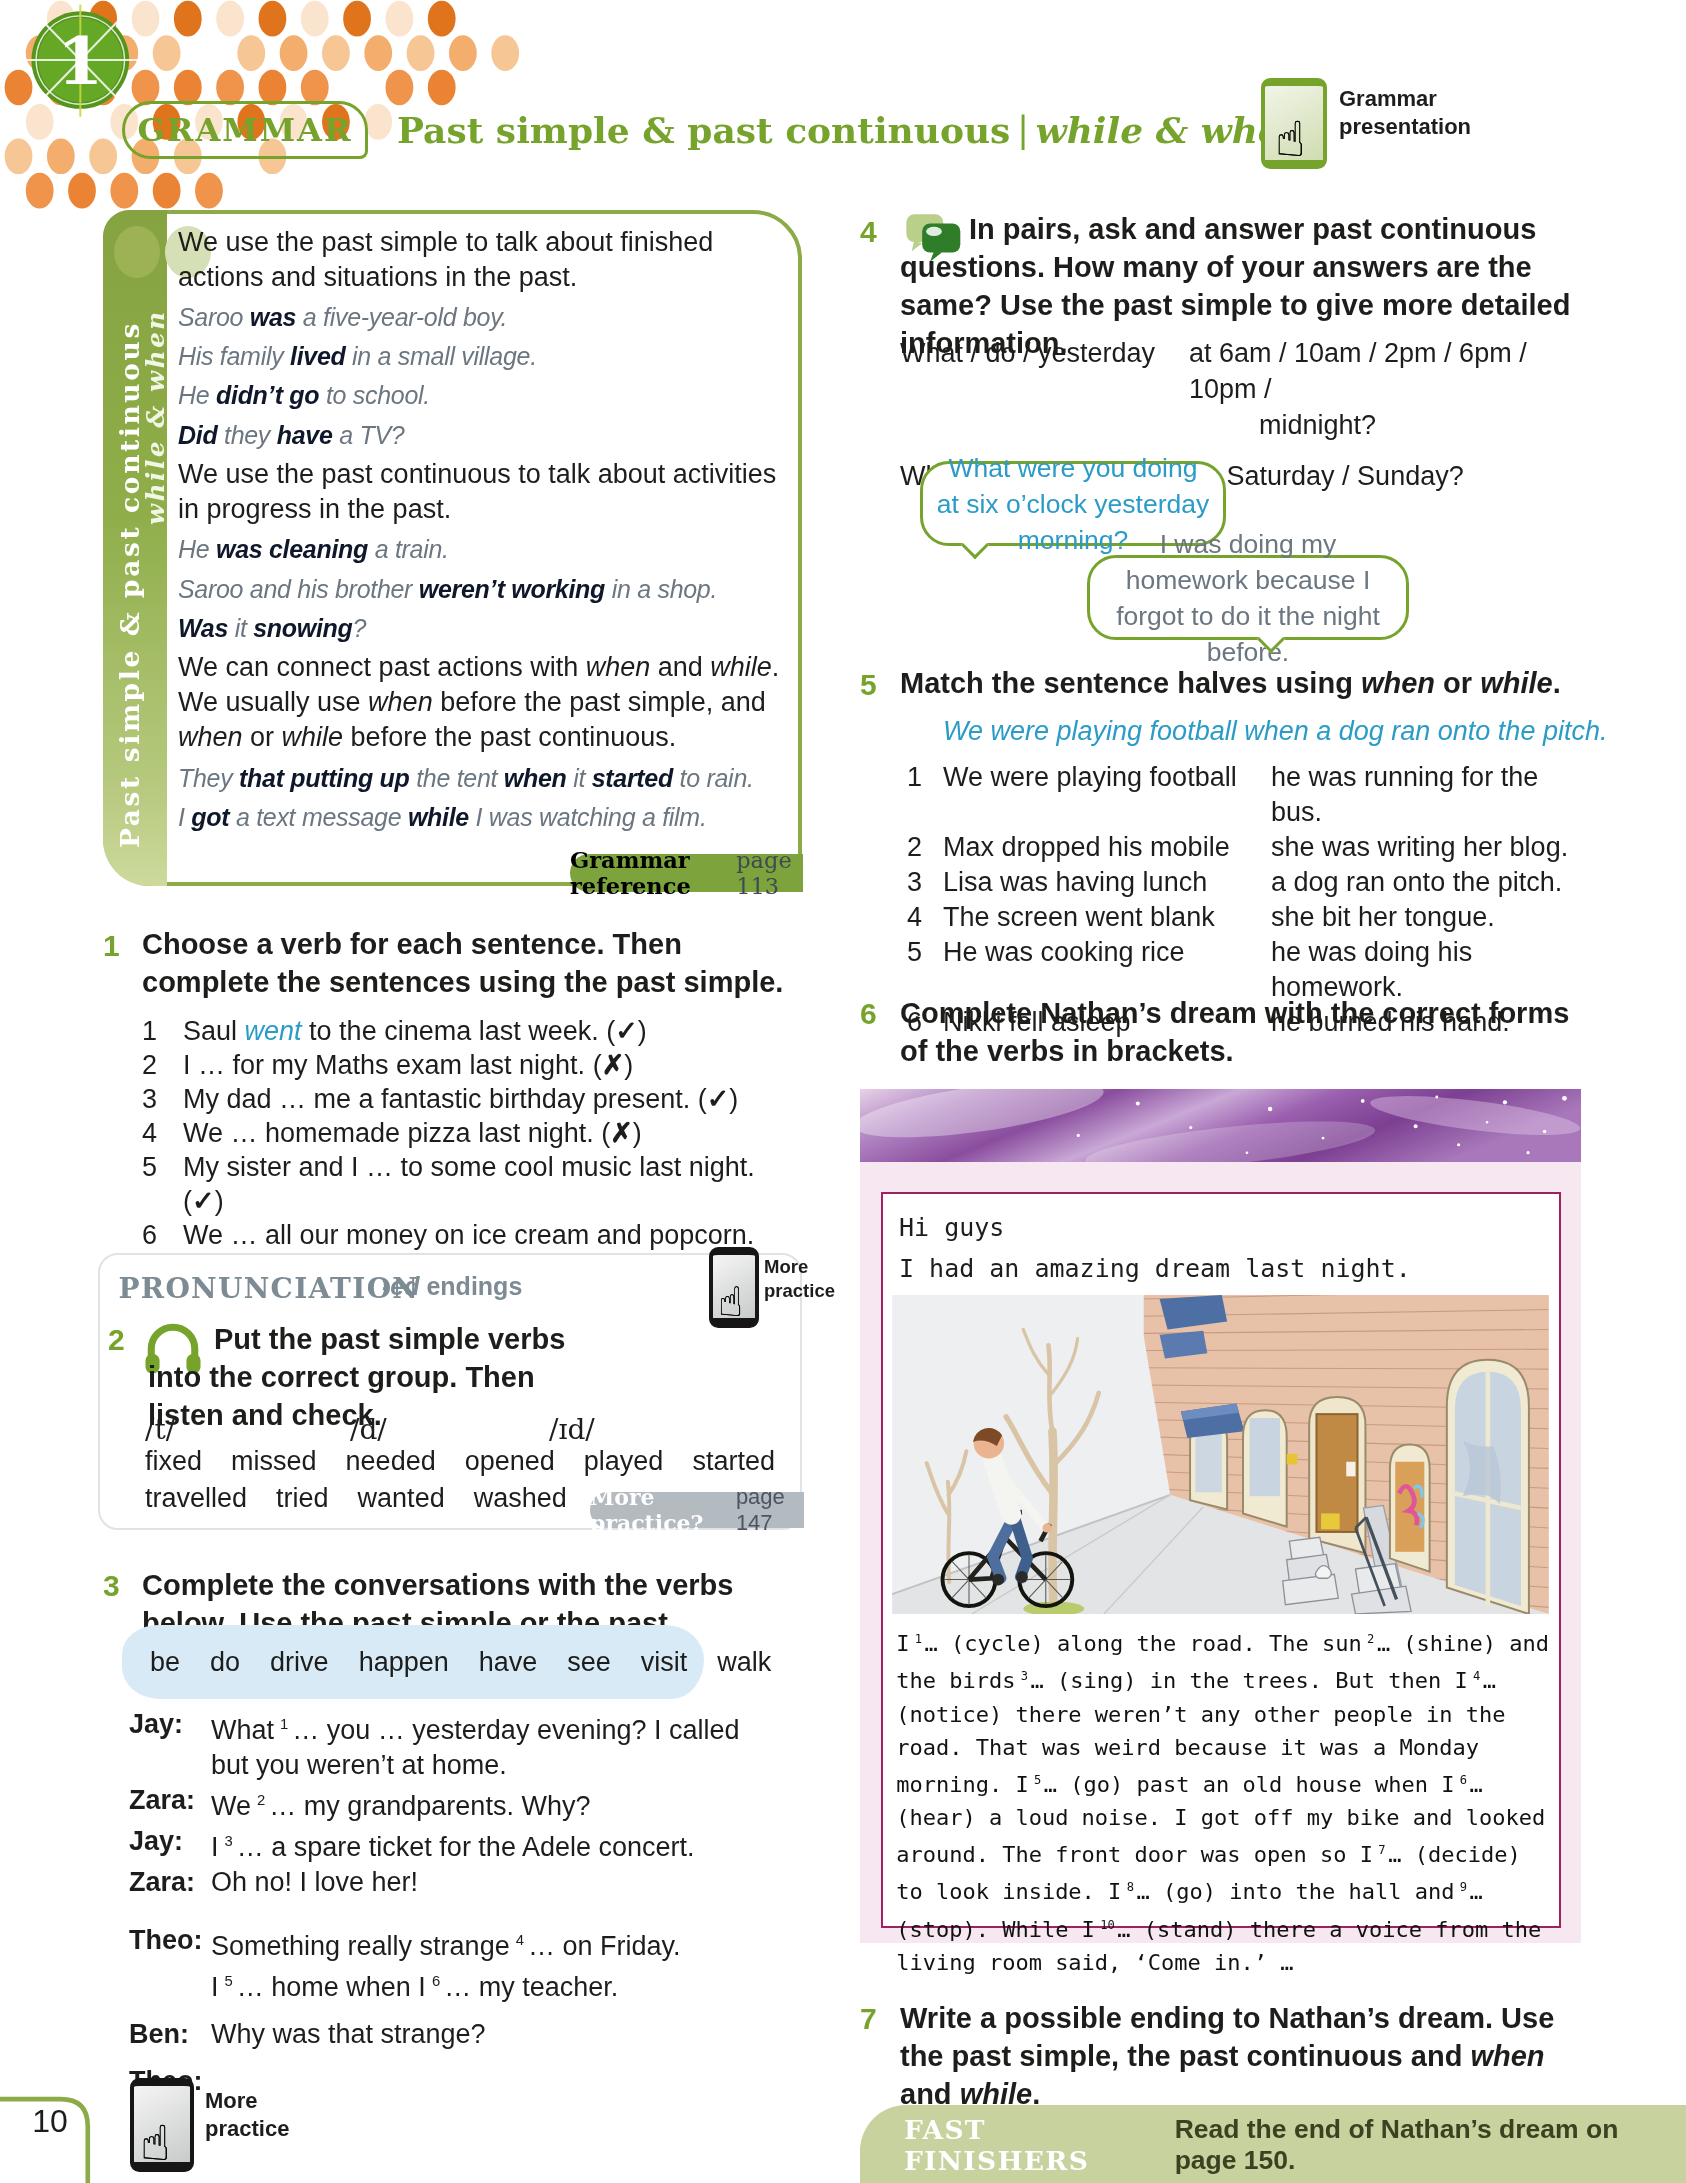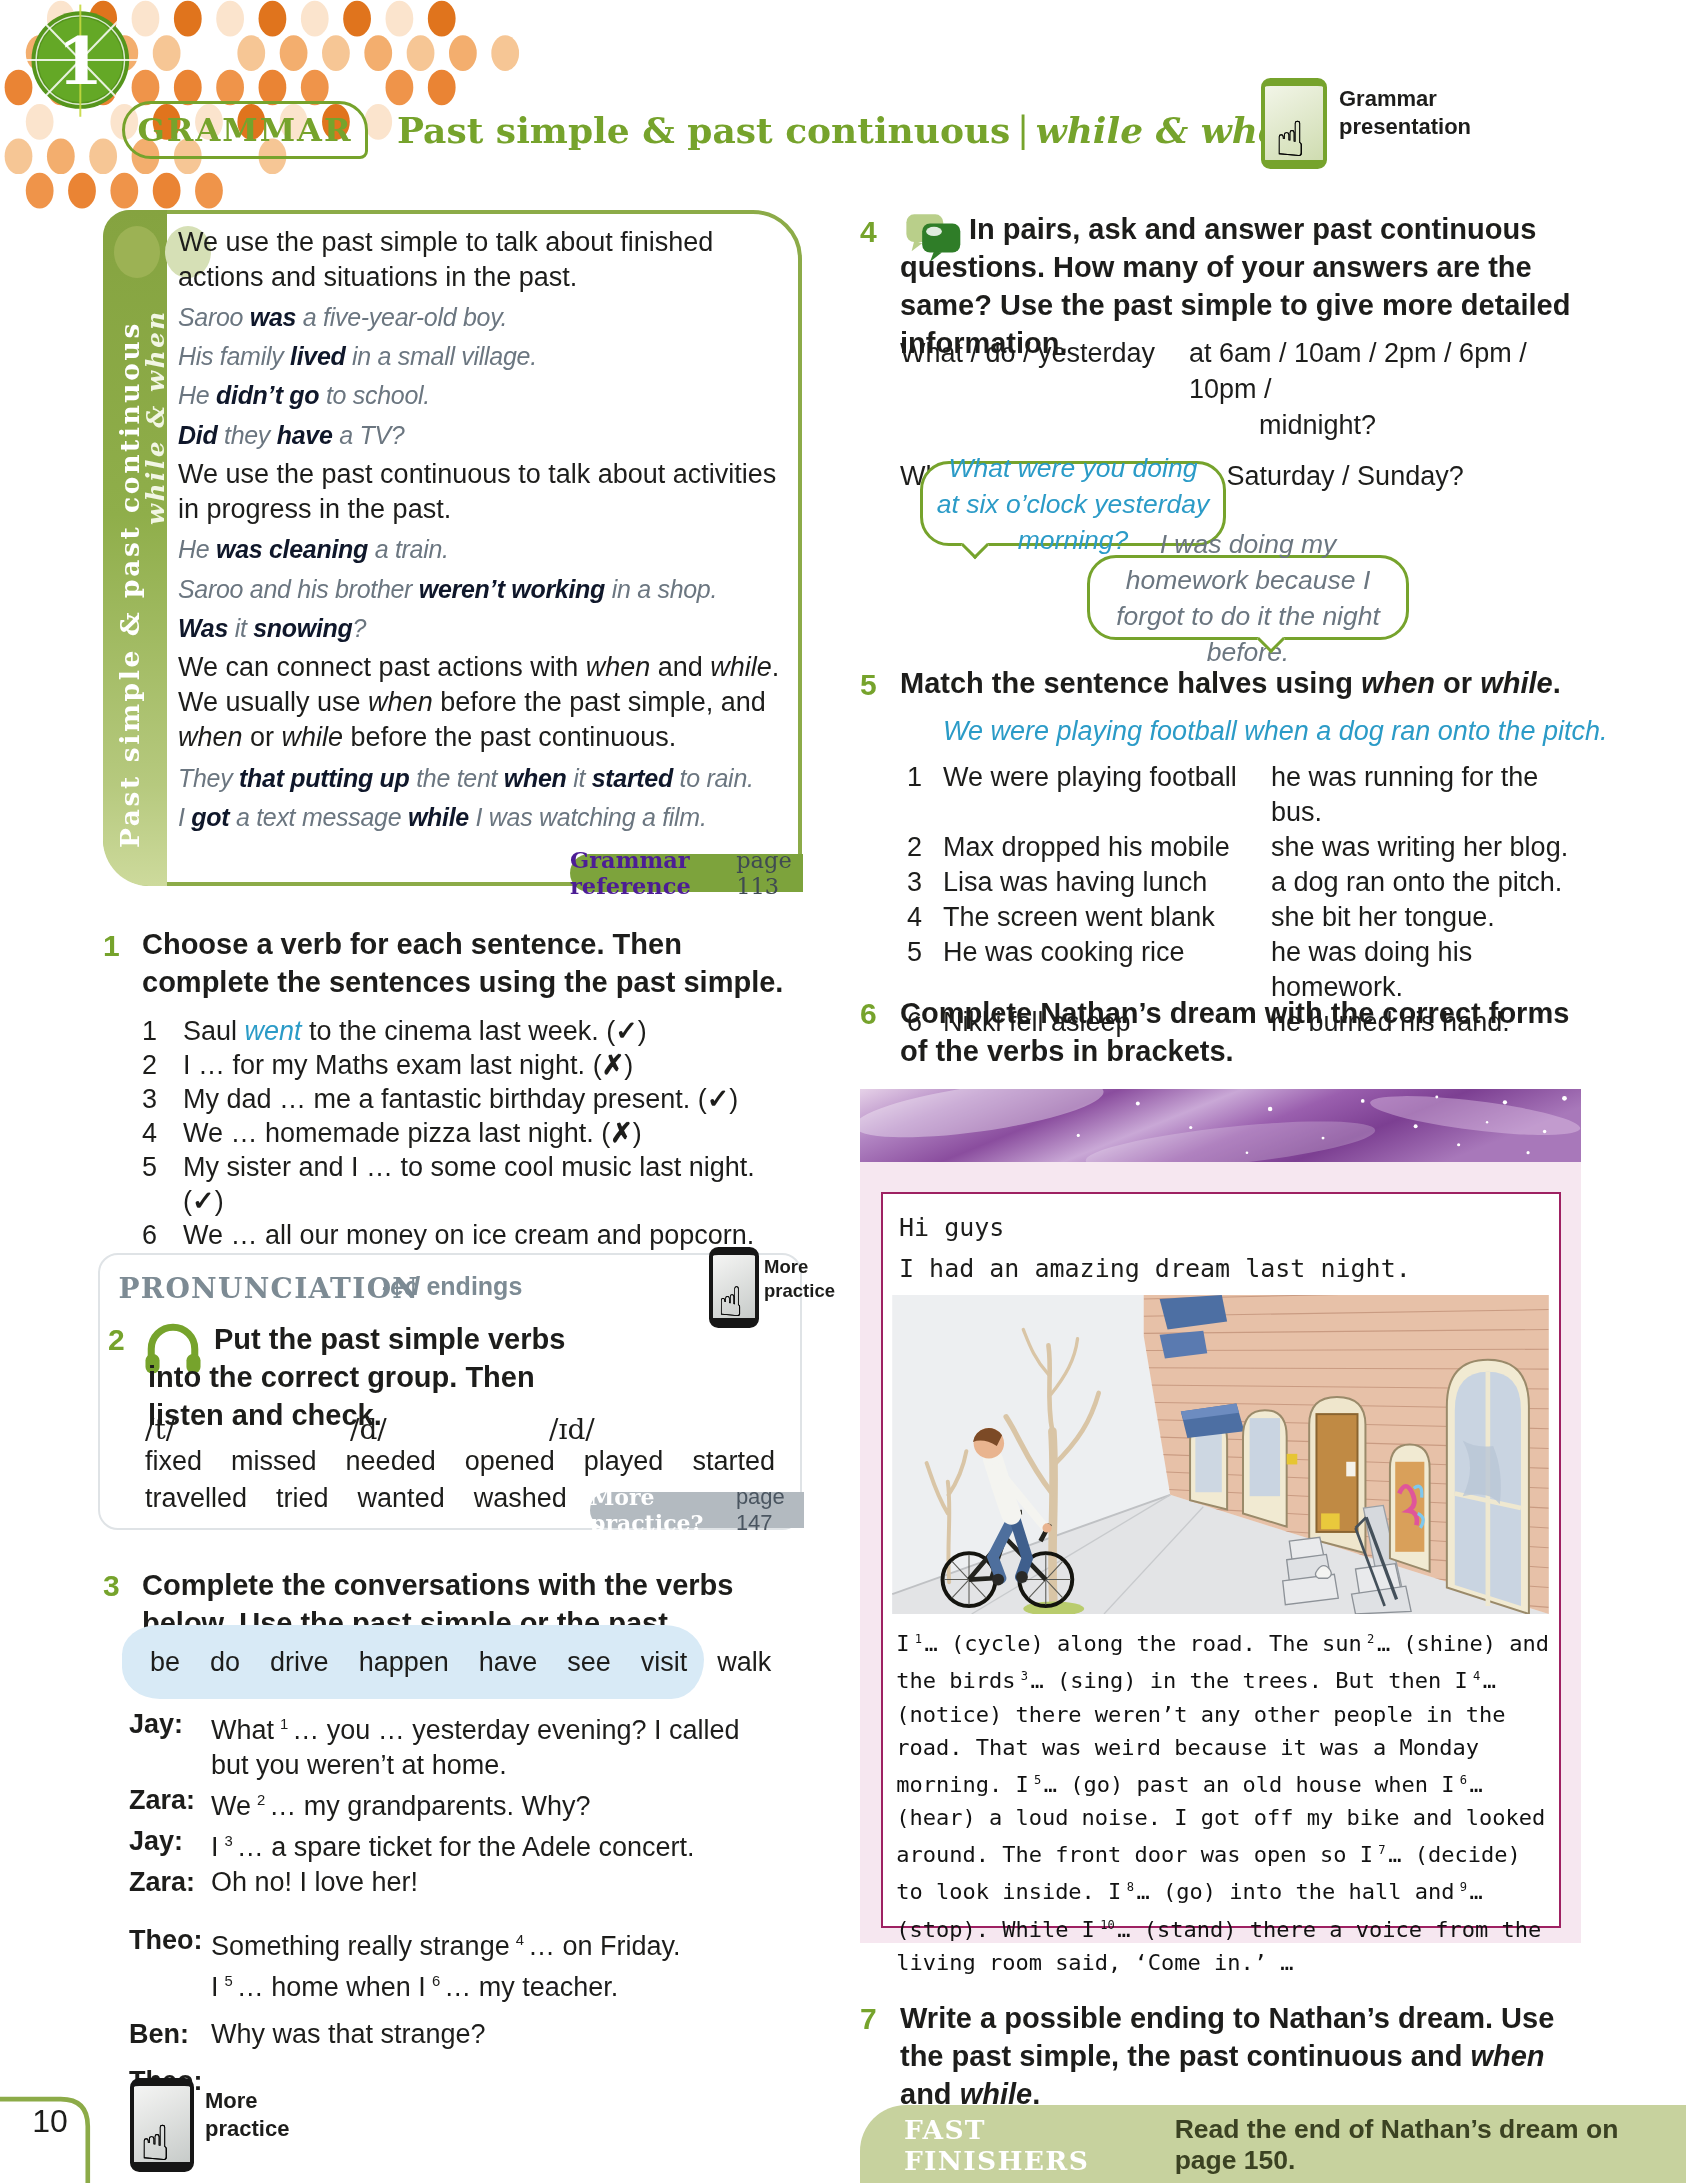--- a/index.html
+++ b/index.html
@@ -31,41 +31,41 @@
   .gdot1{left:10.6px;top:16px;background:#9cb254}
   .gdot2{left:62px;top:16px;background:#d6e0b6}
   .vt{position:absolute;transform:rotate(-90deg);transform-origin:0 100%;white-space:nowrap;color:#fff;font-family:"DejaVu Serif",serif}
   .vt1{left:42px;bottom:38px;font-weight:700;font-size:26.5px;letter-spacing:2.6px}
   .vt2{left:67px;bottom:361px;font-weight:700;font-style:italic;font-size:24.5px;letter-spacing:2.6px;color:#f2f6e4}
   .gbox-content{position:absolute;left:75px;top:14.6px;width:606px}
   .gb-rule{font-size:27px;line-height:35px;color:#1d1d1b;margin-bottom:5.3px}
   .gb-ex{font-size:25px;line-height:34px;color:#6b7680;font-style:italic;white-space:nowrap;letter-spacing:-0.3px;margin-bottom:5.3px}
   .gb-ex .seg-b{color:#0f172a}
   .gref{position:absolute;left:467px;top:644px;width:233px;height:38px;background:#7da33c;border-radius:19px 0 0 19px;display:flex;align-items:center;justify-content:center;gap:9.3px;font-family:"DejaVu Serif",serif;font-size:22.5px}
-  .gref-l{color:#4c1d95;font-weight:700}
+  .gref-l{color:#000000;font-weight:700}
   .gref-p{color:#3f4a52}
   
   .item-row{display:flex;font-size:27px;line-height:34px}
   .item-row .inum{width:41px;flex:none;font-weight:400}
   
   .pron-panel{left:98px;top:1253px;width:704px;height:277px;background:#fff;border:2px solid #dfe3e6;border-radius:20px}
   .pron-label{position:absolute;left:18.5px;top:17px;font-family:"DejaVu Serif",serif;font-weight:700;font-size:28px;color:#7d8b94;letter-spacing:1.3px}
   .pron-topic{position:absolute;left:282px;top:17px;font-family:Liberation Sans, sans-serif;font-weight:700;font-size:25px;color:#7d8b94}
   .phon{font-family:"DejaVu Serif",serif;font-size:28px;color:#1d1d1b}
   .word-row{position:absolute;display:flex;gap:29px;font-size:27px}
   .mp-pill{position:absolute;left:490px;top:237px;width:214px;height:36px;background:#b3bac0;border-radius:18px 0 0 18px;display:flex;align-items:center;justify-content:center;gap:8px;font-size:22px}
   .mp-pill .l{color:#fff;font-weight:700;font-family:"DejaVu Serif",serif}
   .mp-pill .p{color:#4a5560}
   
   .wordbank{left:122px;top:1625px;width:582px;height:74px;background:#d8eaf6;border-radius:42px 46px 38px 44px/34px 40px 46px 37px;display:flex;align-items:center;padding:0 28px;gap:30px;font-size:27px}
   .dlg{display:grid;grid-template-columns:82px 1fr;font-size:27px;line-height:35px}
   .dlg .spk{font-weight:700}
   
   .prompt-grid{display:grid;grid-template-columns:289px 1fr;font-size:27px;line-height:36px;row-gap:14.6px}
-  .bubble{position:absolute;border:3.3px solid #76a32c;border-radius:29px;background:#fff;display:flex;align-items:center;justify-content:flex-start;text-align:center;font-size:26.5px;line-height:36px;font-style:italic;padding:4px 13.2px}
+  .bubble{position:absolute;border:3.3px solid #76a32c;border-radius:29px;background:#fff;display:flex;align-items:center;justify-content:flex-start;text-align:center;font-size:26.5px;line-height:36px;padding:4px 13.2px}
   .btail{position:absolute;bottom:-12px;width:20px;height:20px;background:#fff;border-right:3.3px solid #76a32c;border-bottom:3.3px solid #76a32c;transform:rotate(45deg)}
   .pair-grid{display:grid;grid-template-columns:36px 328px 1fr;font-size:27px;line-height:35px}
   
   .dream-card{left:860px;top:1089px;width:721px;height:854px;background:#f6e7f0}
   .dream-panel{position:absolute;left:21px;top:103px;width:680px;height:736px;background:#fff;border:2.6px solid #9e2162}
   .mono{font-family:"DejaVu Sans Mono",monospace}
   .dream-story{font-size:22px;line-height:33px;color:#121212}
   .dream-story .seg-sup{font-weight:400;padding:0 2.6px 0 5.3px}
   
   .footer{left:860px;top:2105px;width:826px;height:79px;background:#c7d29e;border-radius:46px 0 0 0;display:flex;align-items:center}

